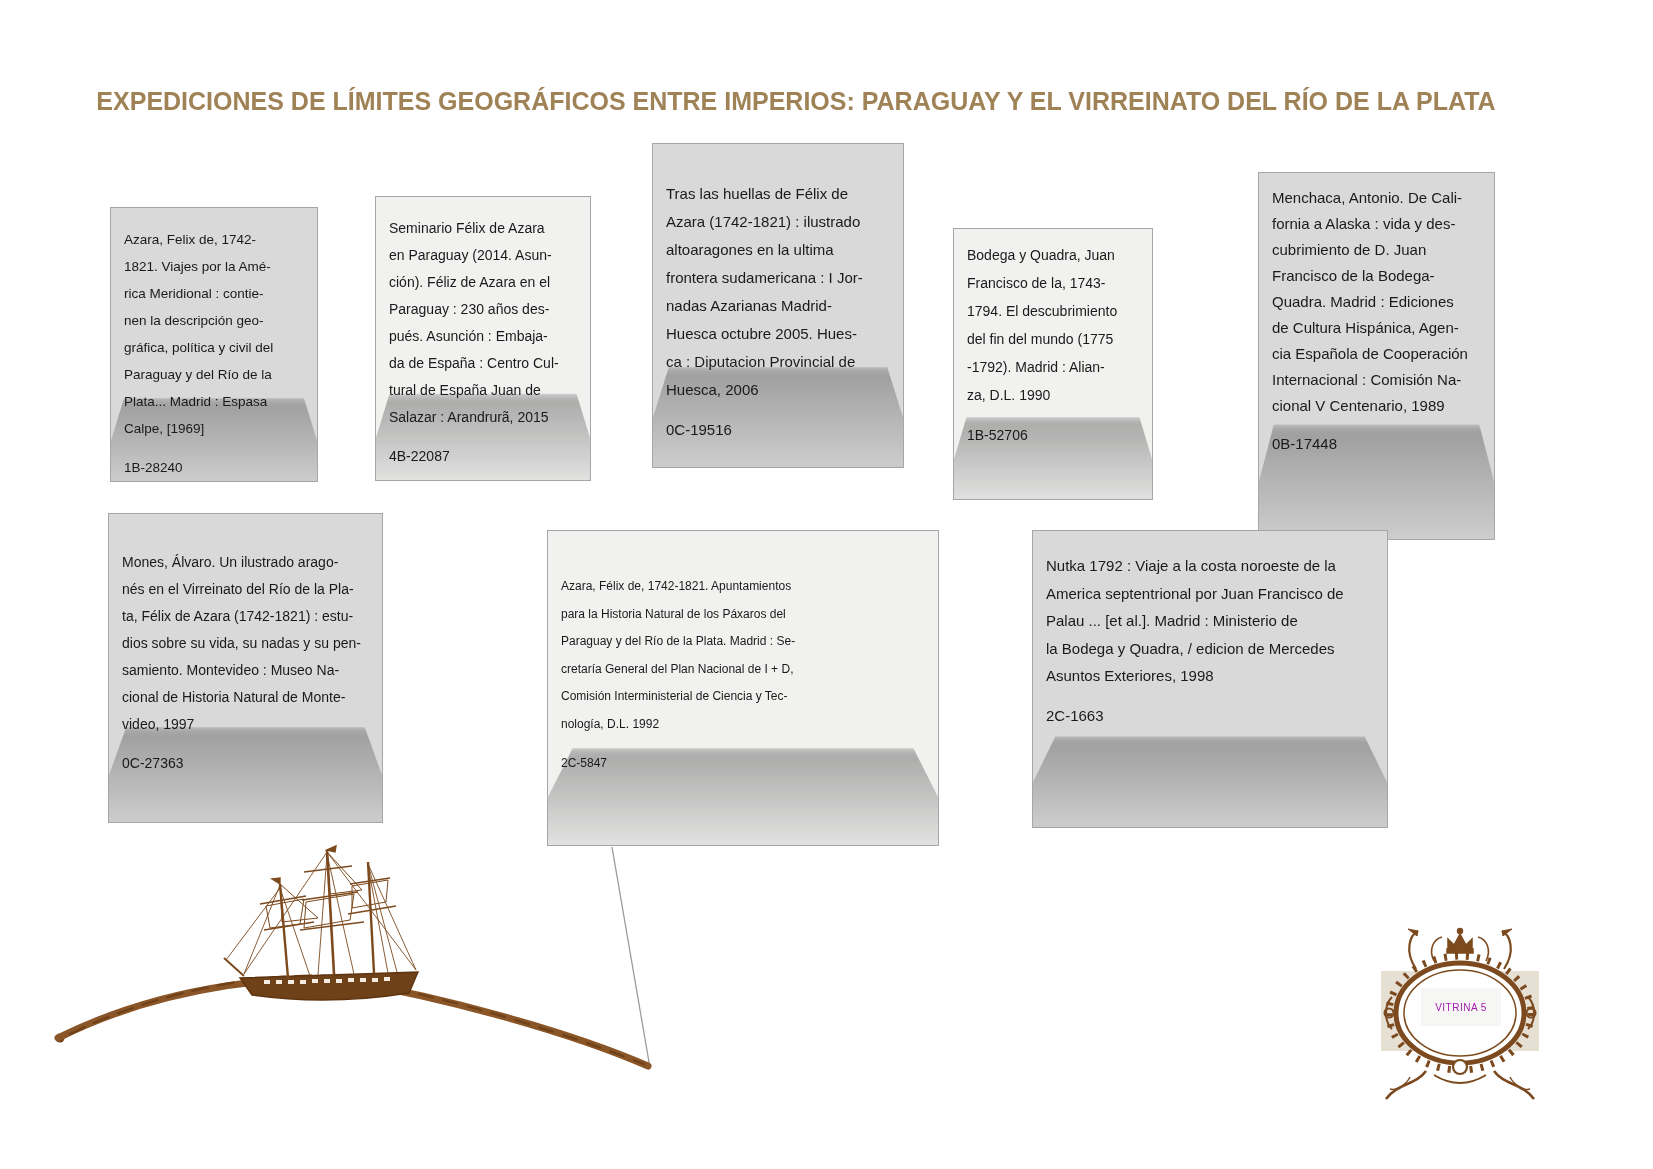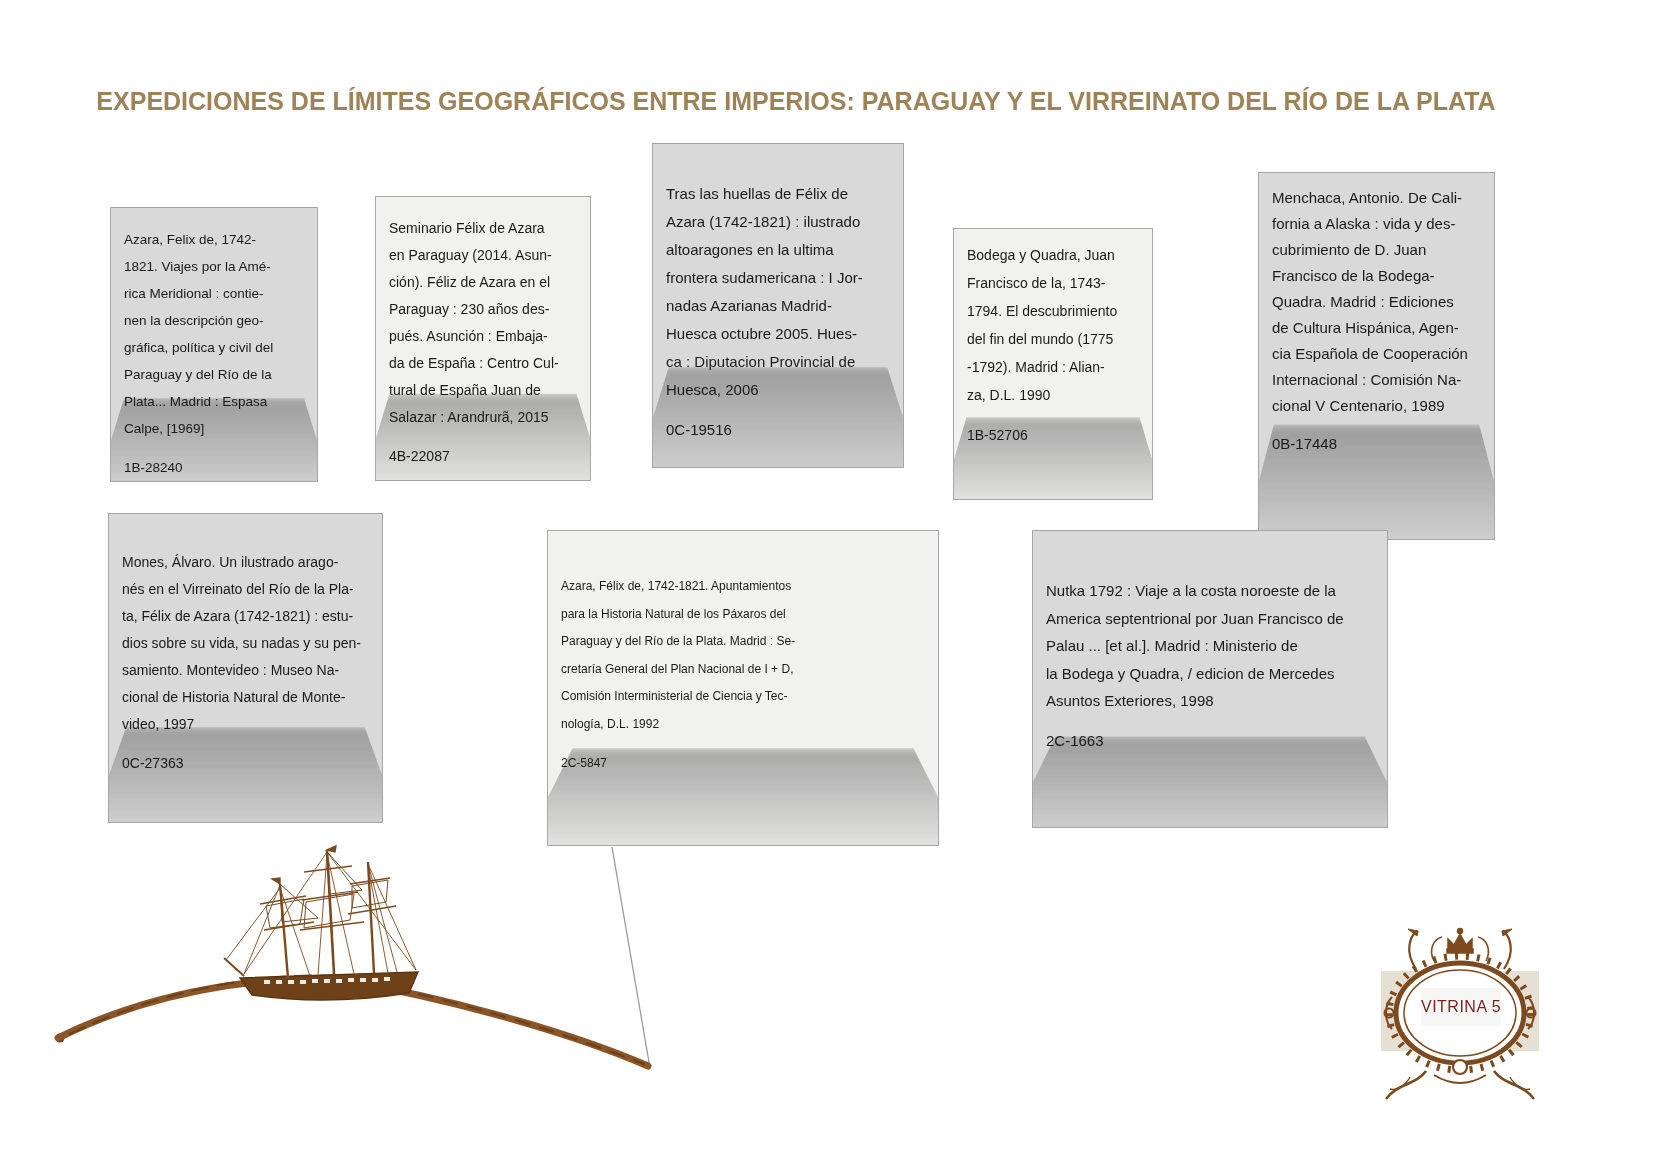--- a/index.html
+++ b/index.html
@@ -30,33 +30,33 @@
   .card-line{white-space:nowrap;}
   .card-code{margin-top:12px;white-space:nowrap;}
 
   .c1{left:110px;top:207px;width:208px;height:275px;padding-top:18px;font-size:13.5px;line-height:27px;z-index:1;}
   .c2{left:375px;top:196px;width:216px;height:285px;padding-top:18px;font-size:14px;line-height:27px;z-index:2;}
   .c3{left:652px;top:143px;width:252px;height:325px;padding-top:36px;font-size:15px;line-height:28px;z-index:3;}
   .c4{left:953px;top:228px;width:200px;height:272px;padding-top:12px;font-size:14px;line-height:28px;z-index:4;}
   .c5{left:1258px;top:172px;width:237px;height:368px;padding-top:12px;font-size:15px;line-height:26px;z-index:5;}
   .c6{left:108px;top:513px;width:275px;height:310px;padding-top:35px;font-size:14px;line-height:27px;z-index:6;}
   .c7{left:547px;top:530px;width:392px;height:316px;padding-top:42px;font-size:12px;line-height:27.5px;z-index:7;}
-  .c8{left:1032px;top:530px;width:356px;height:298px;padding-top:46px;font-size:15px;line-height:27.5px;z-index:8;}
+  .c8{left:1032px;top:530px;width:356px;height:298px;padding-top:21px;font-size:15px;line-height:27.5px;z-index:8;}
 
   .deco-svg{position:absolute;left:0;top:0;width:1653px;height:1169px;z-index:0;}
   .vitrina-band{
     position:absolute;left:1381px;top:971px;width:158px;height:80px;
     background:var(--band-beige,#e6dfd4);z-index:9;
   }
   .crest-svg{position:absolute;left:1382px;top:925px;width:158px;height:180px;z-index:10;}
   .vitrina-label{
     position:absolute;left:1421px;top:988px;width:80px;height:38px;z-index:11;
     background:var(--label-bg,#f6f6f5);
     display:flex;align-items:center;justify-content:center;
-    font-size:16px;color:#7f1d1d;letter-spacing:.5px;white-space:nowrap;
+    font-size:10px;color:#a21caf;letter-spacing:.5px;white-space:nowrap;
   }
 </style>
 </head>
 <body>
 
 <div class="stage">
 
   <div class="deck-title">EXPEDICIONES DE LÍMITES GEOGRÁFICOS ENTRE IMPERIOS: PARAGUAY Y EL VIRREINATO DEL RÍO DE LA PLATA</div>
 
   <div class="card tone-dark c1">

